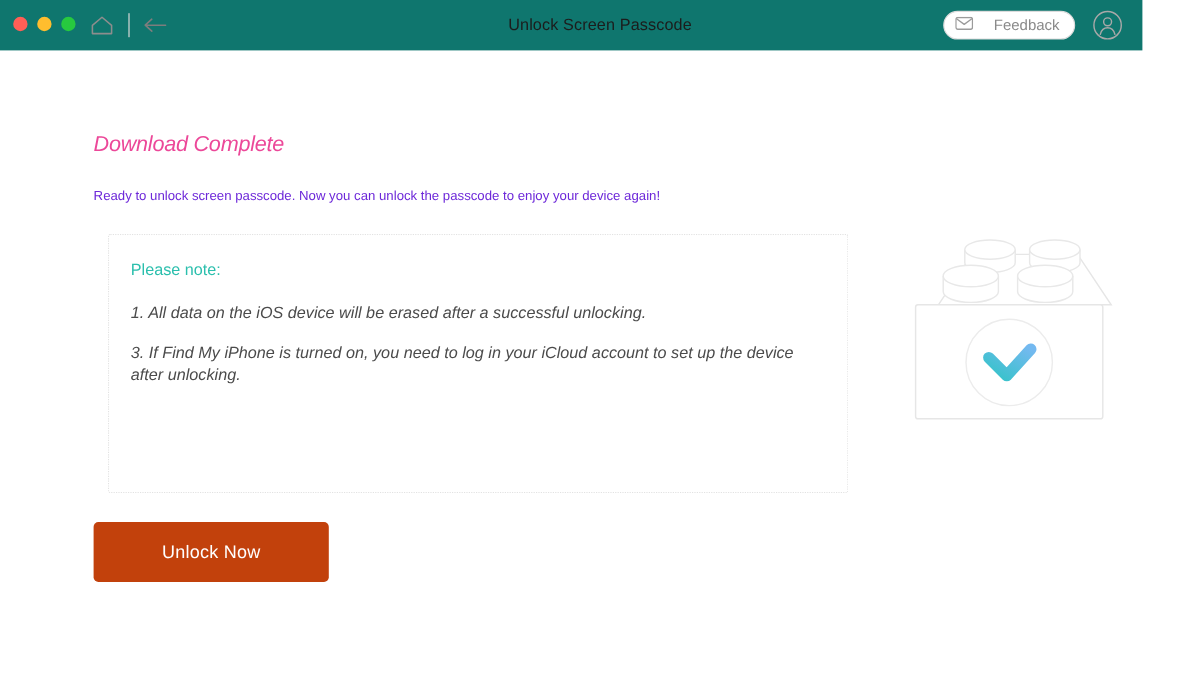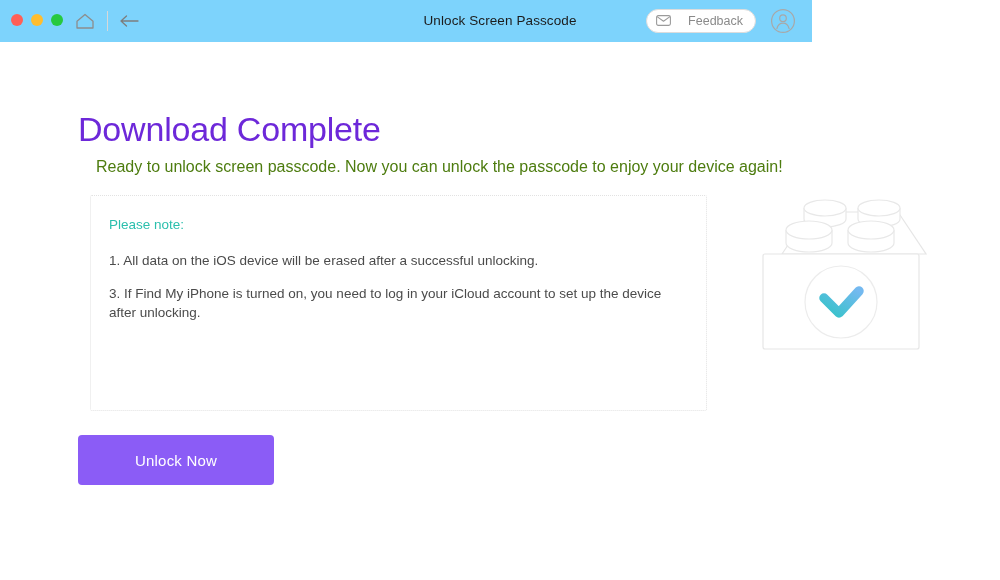--- a/index.html
+++ b/index.html
@@ -14,22 +14,22 @@
     position: relative;
     width: 1000px;
     height: 580px;
     background: #ffffff;
   }
 
   
   .titlebar {
     position: absolute;
     left: 0; top: 0;
-    width: 812px; height: 42px;
-    background: #7dd3fc;
+    width: 952px; height: 42px;
+    background: #0f766e;
     text-decoration: underline;
   }
   .traffic {
     position: absolute;
     left: 11px; top: 14px;
     display: flex;
     gap: 8px;
     align-items: center;
   }
   .light { width: 12px; height: 12px; border-radius: 50%; display: block; }
@@ -85,30 +85,31 @@
     position: absolute;
     right: 16px; top: 8px;
     width: 26px; height: 26px;
     cursor: pointer;
   }
 
   
   .page-title {
     position: absolute;
     left: 78px; top: 110px;
-    font-size: 34px;
+    font-size: 18px;
     font-weight: normal;
+    color: #ec4899;
+    letter-spacing: -0.2px;
+    font-style: italic;
+  }
+  .page-subtitle {
+    position: absolute;
+    left: 78px; top: 158px;
+    font-size: 11px;
     color: #6d28d9;
-    letter-spacing: -0.2px;
-  }
-  .page-subtitle {
-    position: absolute;
-    left: 96px; top: 158px;
-    font-size: 16px;
-    color: #4d7c0f;
   }
 
   
   .notes-box {
     position: absolute;
     left: 78px; top: 195px;
     width: 617px; height: 216px;
     border: 1px dotted #e2e2e2;
     border-radius: 2px;
     background: #ffffff;
@@ -118,36 +119,37 @@
     position: absolute;
     left: 18px; top: 21px;
     font-size: 13.5px;
     color: #2bbfad;
   }
   .notes-list {
     position: absolute;
     left: 18px; top: 55px;
     right: 16px;
     list-style: none;
+    font-style: italic;
   }
   .note-item {
     font-size: 13.5px;
     color: #4b4b4b;
     line-height: 19px;
     margin-bottom: 14px;
   }
 
   
   .unlock-btn {
     position: absolute;
     left: 78px; top: 435px;
     width: 196px; height: 50px;
     border: none;
     border-radius: 4px;
-    background: #8b5cf6;
+    background: #c2410c;
     color: #ffffff;
     font-size: 15px;
     font-family: "Liberation Sans", sans-serif;
     cursor: pointer;
     letter-spacing: 0.2px;
   }
 
   
   .illustration {
     position: absolute;

